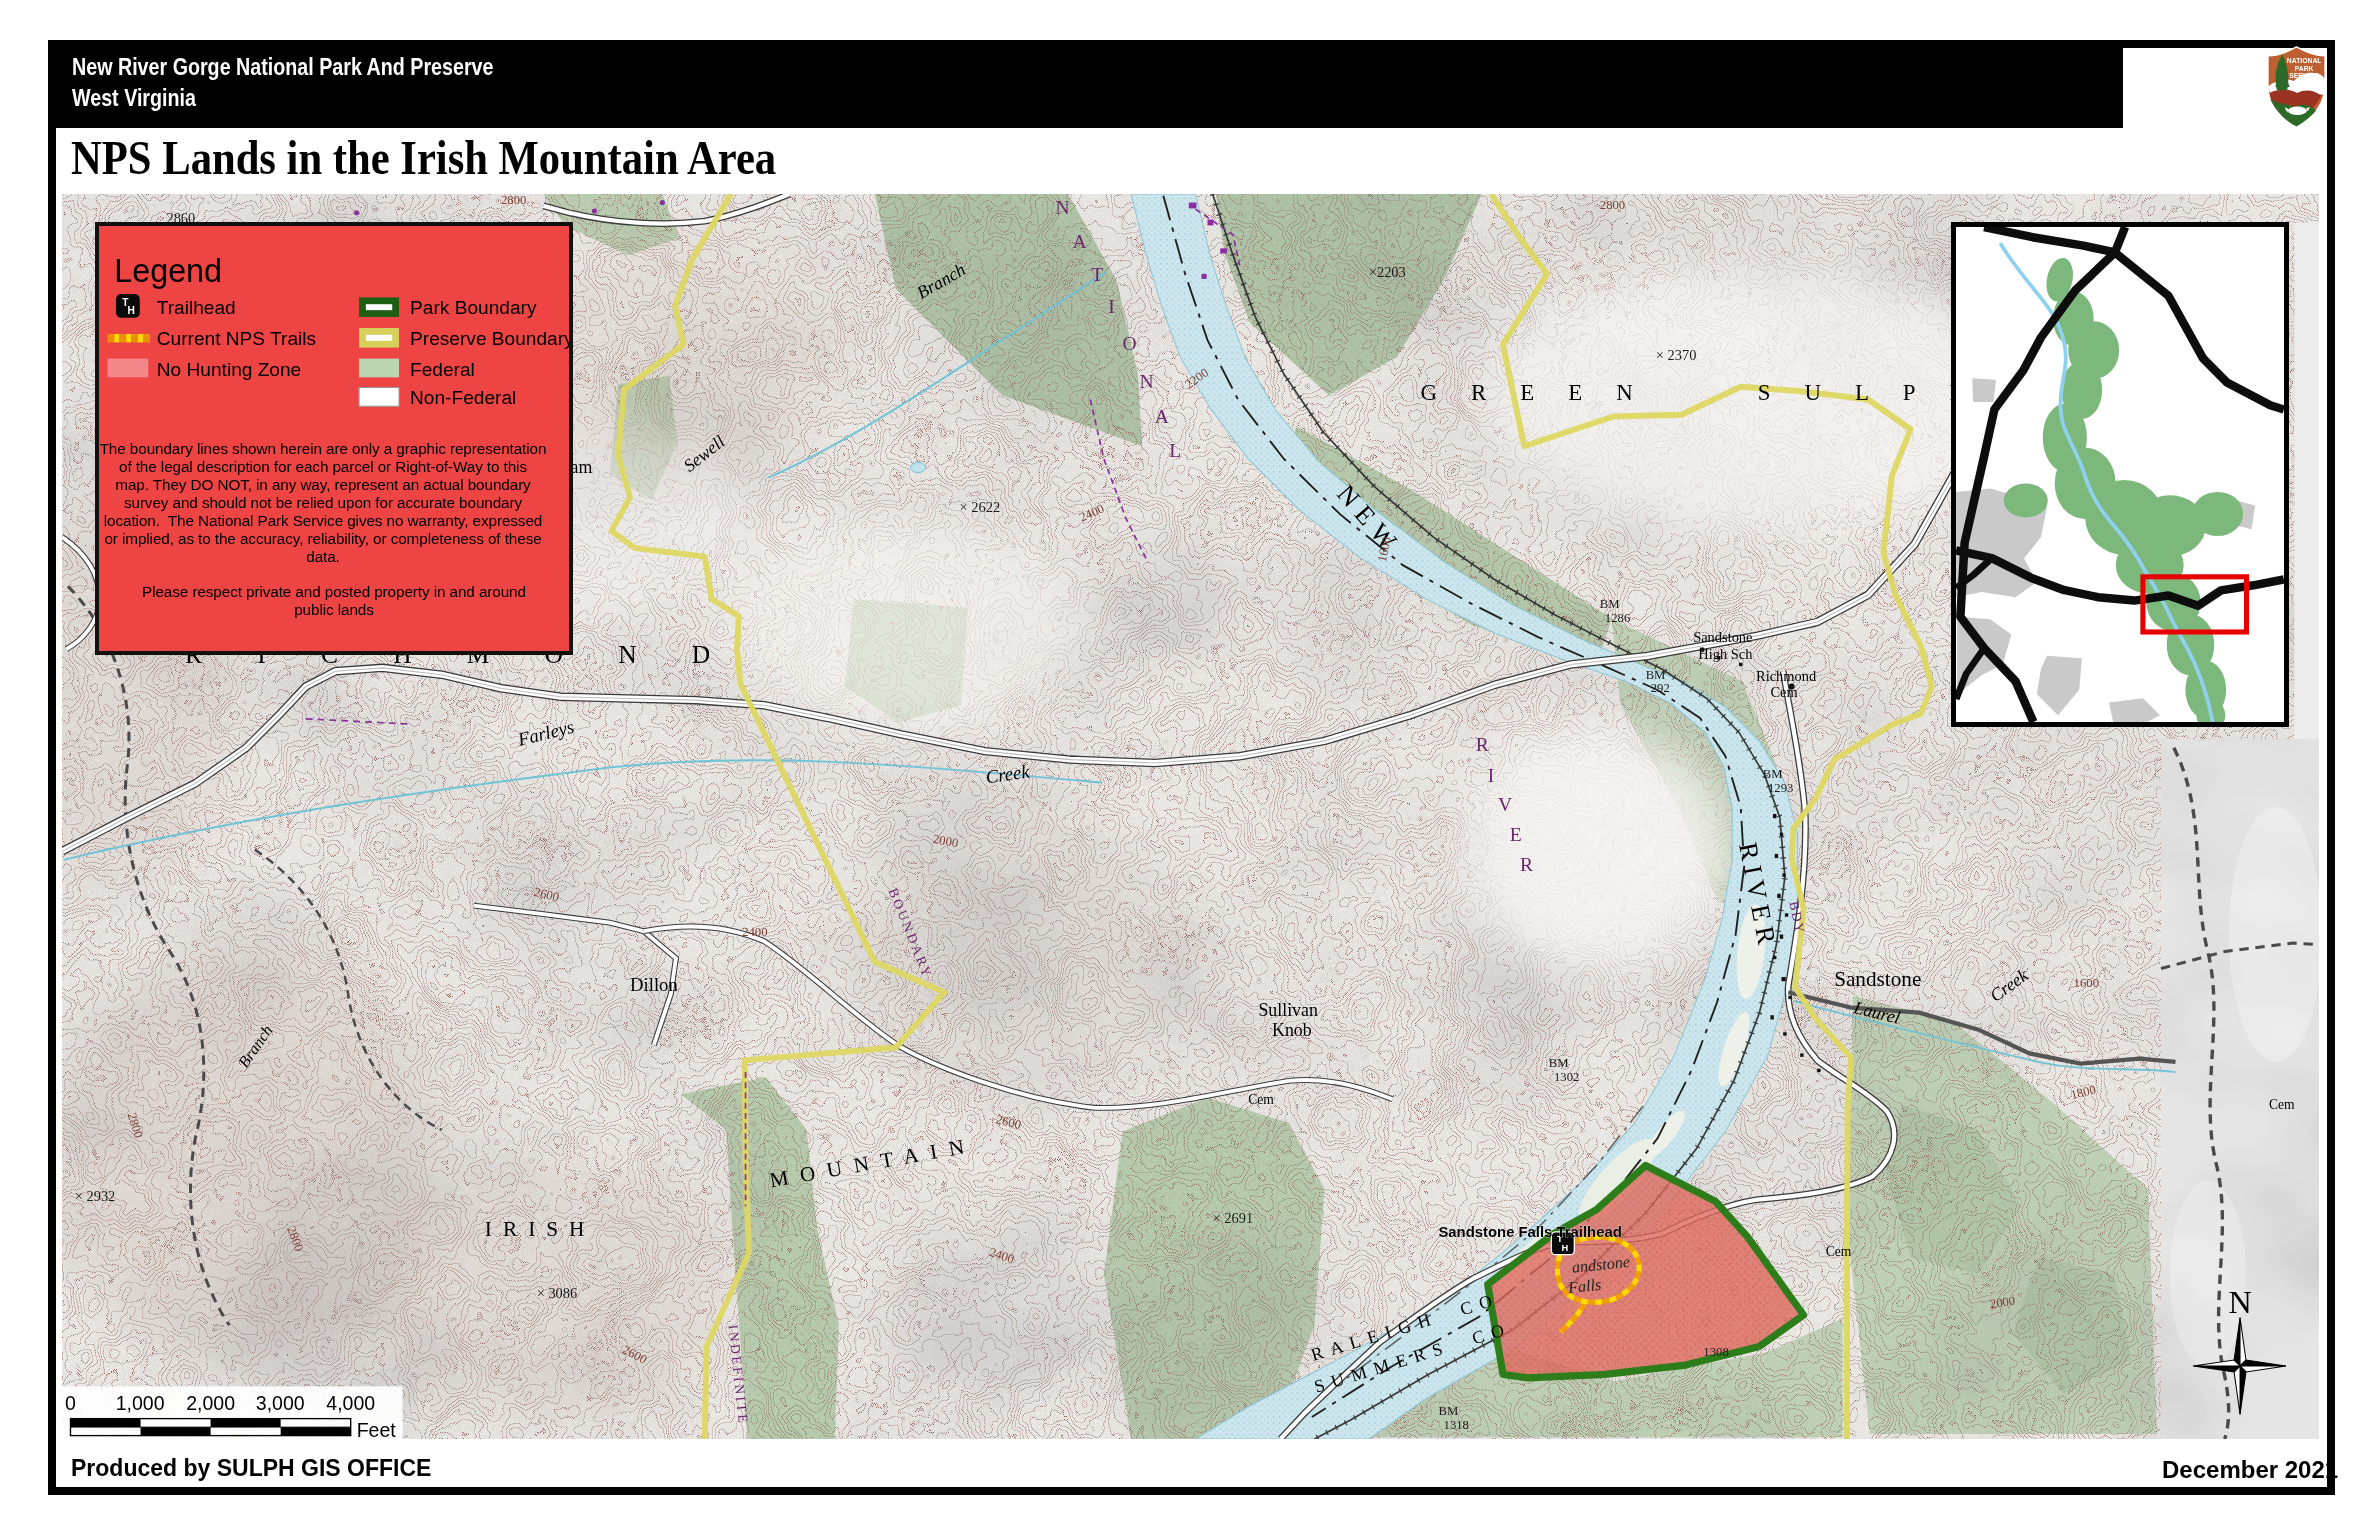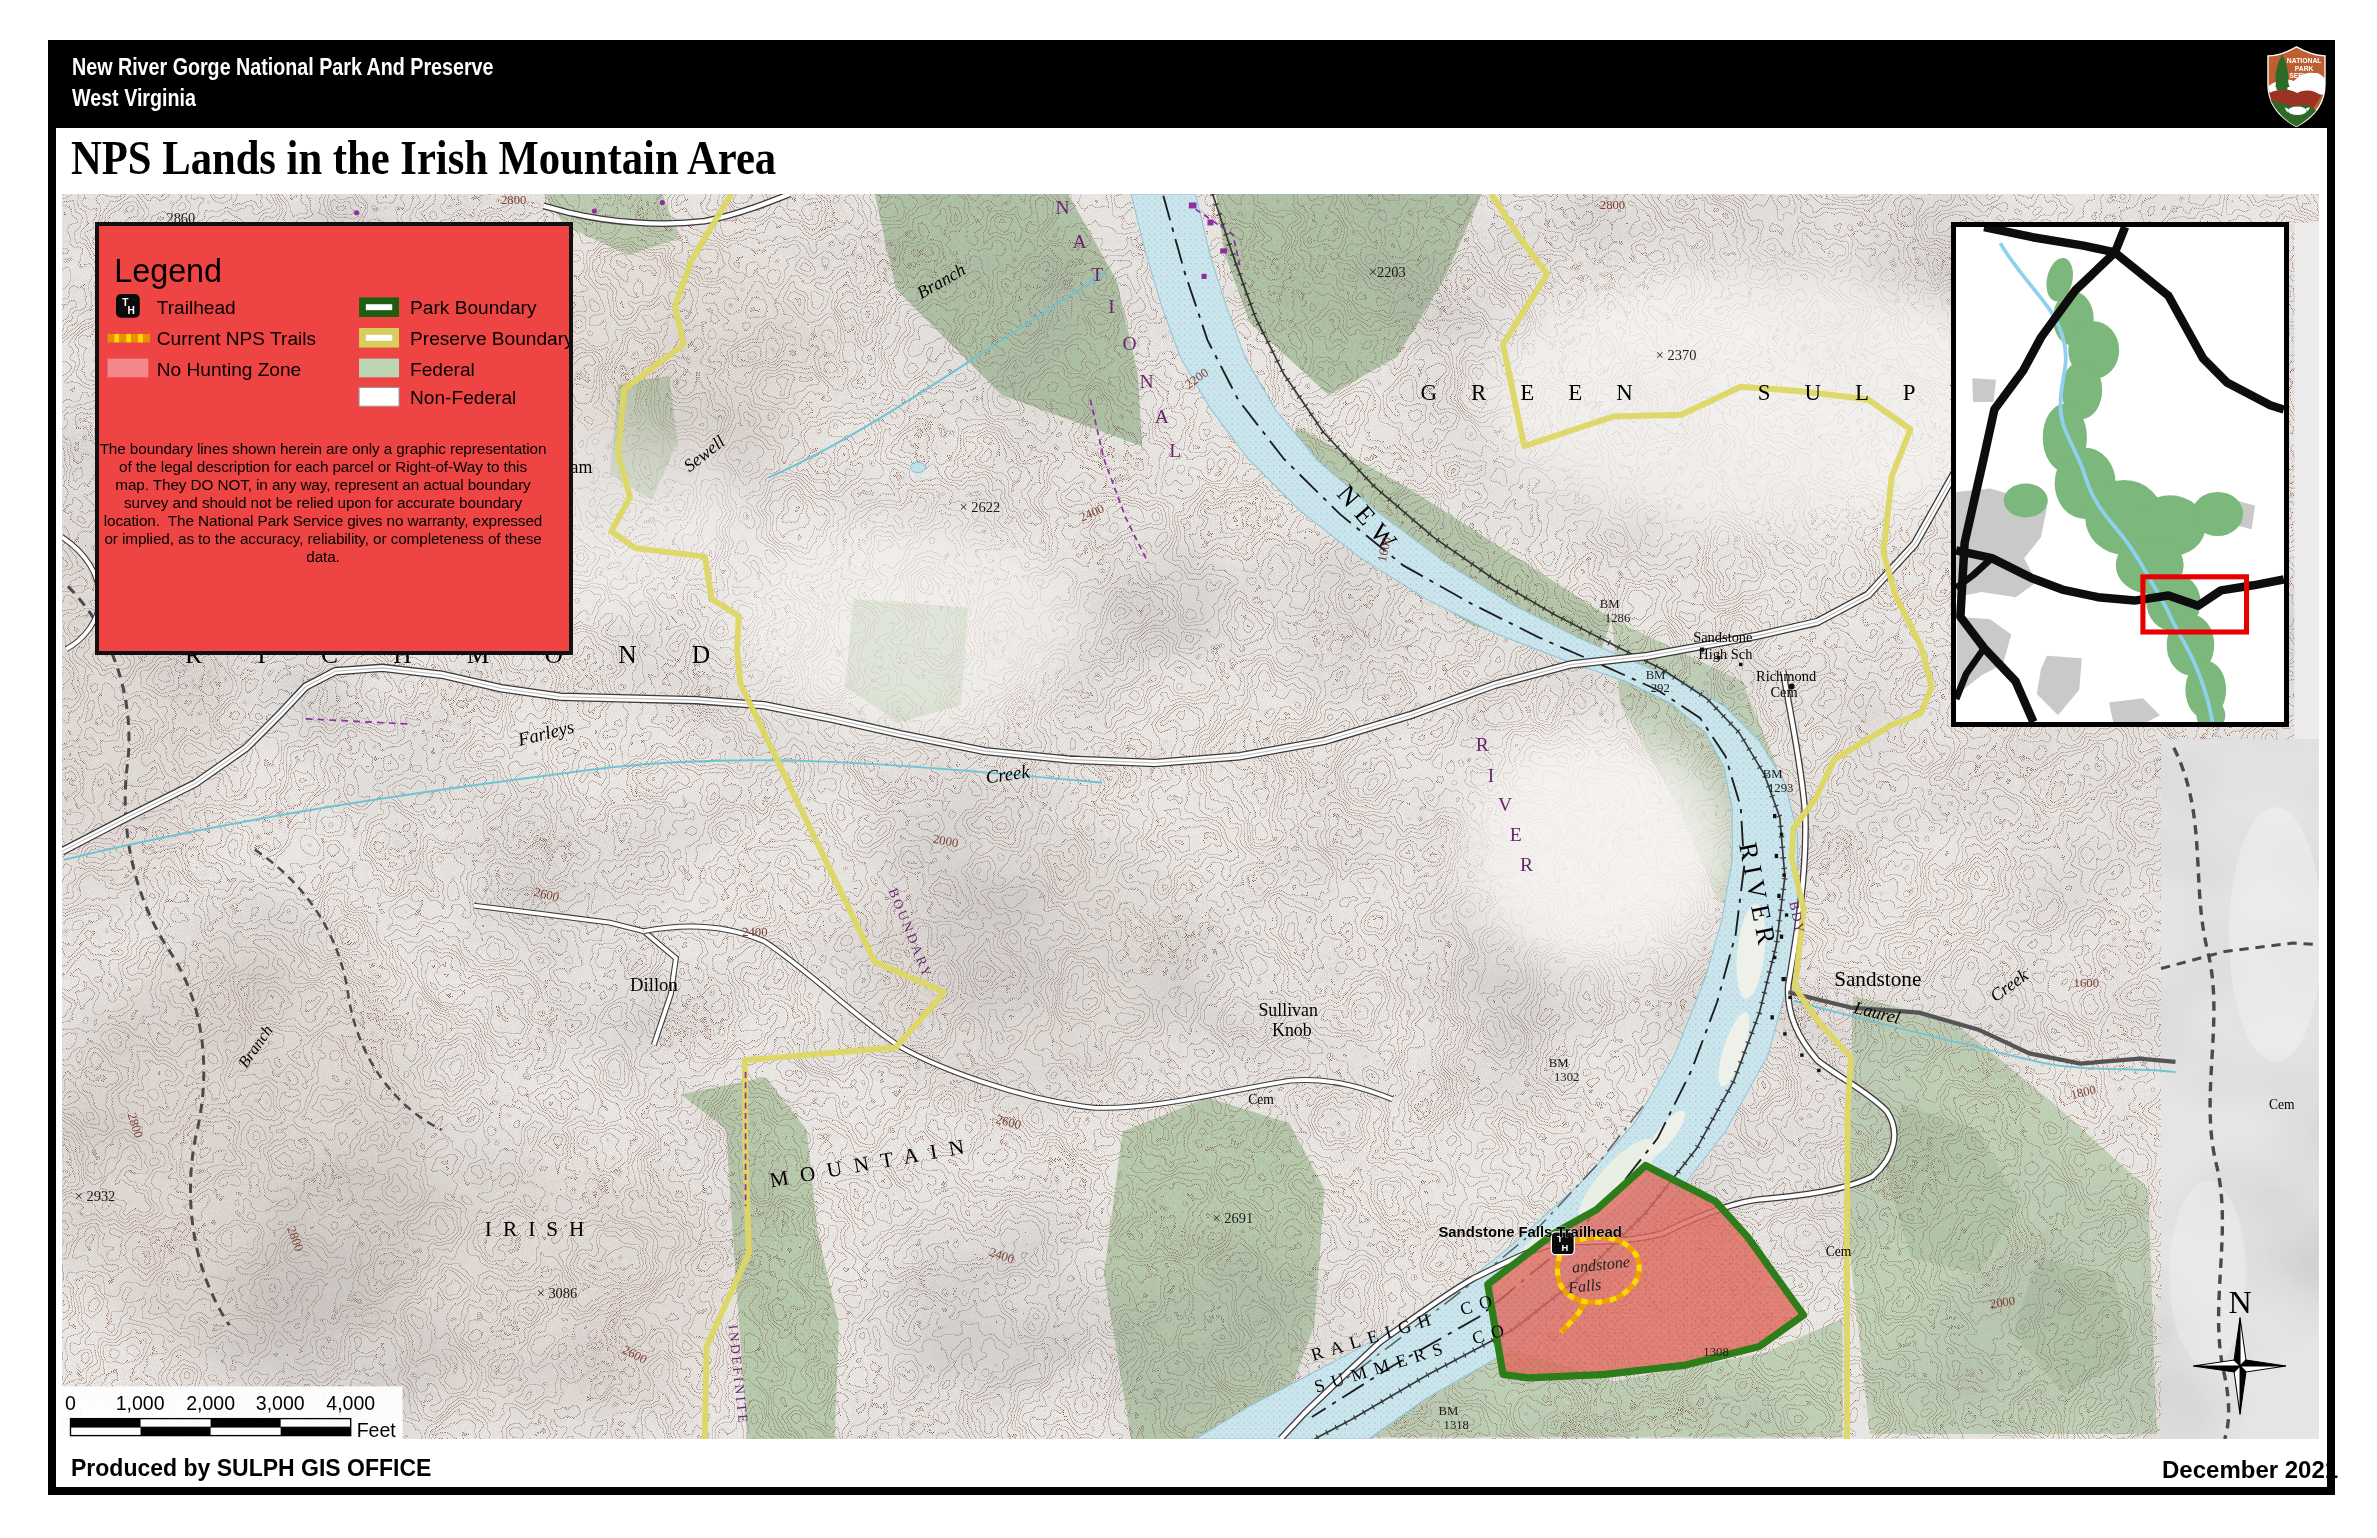--- a/index.html
+++ b/index.html
@@ -1,17 +1,17 @@
 <!DOCTYPE html>
 <html style="font-size:13.6px"><head><meta charset="utf-8">
 <style>
 *{margin:0;padding:0;box-sizing:border-box}
 body{width:2377px;height:1539px;background:#fff;font-family:"Liberation Sans",sans-serif;position:relative;overflow:hidden}
 #frame{position:absolute;left:48px;top:40px;width:2287px;height:1455px;border:8.5px solid #000;background:#fff}
-#hdr{position:absolute;left:48px;top:40px;width:2287px;height:88px;background:#000;color:#fff}
+#hdr{position:absolute;left:48px;top:40px;width:2075px;height:88px;background:#000;color:#fff}
 #hdr .l{position:absolute;left:24px;top:11px;font-size:24px;font-weight:bold;line-height:31px;transform:scaleX(0.82);transform-origin:0 0}
 #hdr .r{position:absolute;left:1827px;top:10.2px;font-size:25.5px;font-weight:bold;line-height:32px}
 #logo{position:absolute;left:2265px;top:46px}
 #title{position:absolute;left:71px;top:129px;font-family:"Liberation Serif",serif;font-weight:bold;font-size:49px;color:#000;transform:scaleX(0.87);transform-origin:0 0}
 #mapw{position:absolute;left:62px;top:194px;width:2257px;height:1245px}
 #legend{position:absolute;left:95px;top:222px;width:478px;height:433px;background:#ef4444;border:4.2px solid #111;overflow:hidden}
 #disc{position:absolute;left:0px;top:214px;width:448px;font-size:15.3px;line-height:18px;text-align:center;color:#000;white-space:nowrap;letter-spacing:-0.1px}
 #disc2{position:absolute;left:0px;top:357px;width:470px;font-size:15.3px;line-height:18px;text-align:center;color:#000;white-space:nowrap;letter-spacing:-0.1px}
 #inset{position:absolute;left:1951px;top:222px;width:338px;height:505px;background:#fff;border:5.1px solid #000}
 #footL{position:absolute;left:71px;top:1455px;font-size:23px;font-weight:bold}
@@ -454,20 +454,21 @@
 
     <text x="366" y="176" font-size="22.5" fill="#000" font-family="Liberation Sans,sans-serif">Federal</text>
 
     <rect x="306" y="190" width="47" height="22" fill="#fff" stroke="#999" stroke-width="1.2"></rect>
 
     <text x="366" y="210" font-size="22.5" fill="#000" font-family="Liberation Sans,sans-serif">Non-Federal</text>
   </svg>
 
   <div id="disc">The boundary lines shown herein are only a graphic representation<br>of the legal description for each parcel or Right-of-Way to this<br>map. They DO NOT, in any way, represent an actual boundary<br>survey and should not be relied upon for accurate boundary<br>location.&nbsp; The National Park Service gives no warranty, expressed<br>or implied, as to the accuracy, reliability, or completeness of these<br>data.</div>
 
+  <div id="disc2">Please respect private and posted property in and around<br>public lands</div>
 </div>
 
 <svg id="inset" viewBox="0 0 386 583">
 
   <g fill="#c9c9c9">
     <path d="M 0,312 L 40,308 75,318 107,330 100,365 80,390 95,418 70,436 30,430 0,436 Z"></path>
     <path d="M 1,459 L 40,462 65,480 55,515 30,528 1,551 Z"></path>
     <path d="M 107,505 L 148,508 145,545 120,575 95,550 100,520 Z"></path>
     <path d="M 19,178 L 47,180 44,206 20,206 Z"></path>
     <path d="M 330,322 L 352,328 348,356 325,350 Z"></path>

